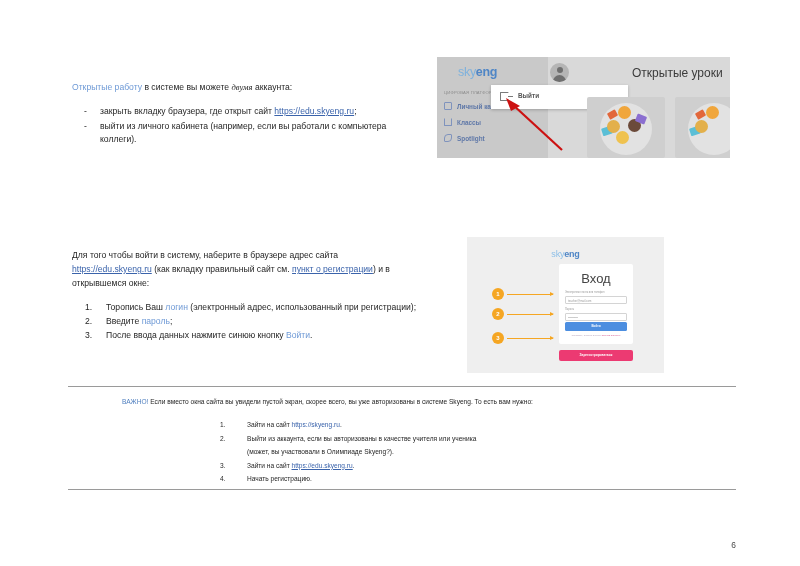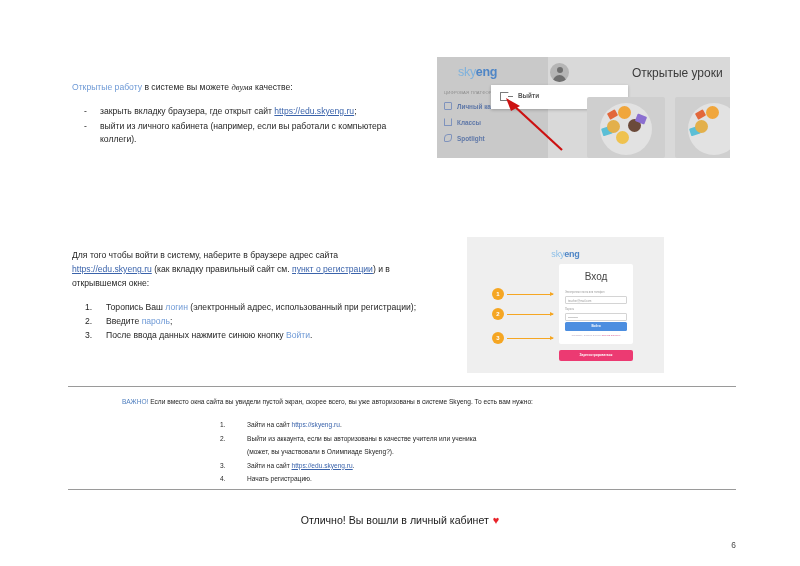--- a/index.html
+++ b/index.html
@@ -191,21 +191,21 @@
     font-size:9px; letter-spacing:-.2px;
   }
   #shot-login .sl-logo .sky { color:#8fc0e8; }
   #shot-login .sl-logo .eng { color:#4f86c6; font-weight:bold; }
   #shot-login .sl-card {
     position:absolute; left:92px; top:27px;
     width:74px; height:80px; background:#ffffff; border-radius:2px;
   }
   #shot-login .sl-card-title {
     position:absolute; left:0; right:0; top:7px;
-    text-align:center; font-size:10px; color:#444;
+    text-align:center; font-size:13px; color:#444;
   }
   #shot-login .sl-flabel {
     position:absolute; left:6px; font-size:2.6px; color:#9b9b9b;
     white-space:nowrap;
   }
   #shot-login .sl-finput {
     position:absolute; left:6px; width:62px; height:8px;
     border:0.8px solid #d4d4d4; border-radius:1px; background:#fff;
   }
   #shot-login .sl-fval {
@@ -255,21 +255,21 @@
     border-bottom:2.6px solid transparent;
   }
 </style>
 </head>
 <body>
 
 <div class="page">
 
   <div id="sec1">
     <div class="para lead">
-      <span class="blue-word">Открытые работу</span><span> в системе вы можете </span><span class="ital">двумя</span><span> качестве:</span>
+      <span class="blue-word">Открытые работу</span><span> в системе вы можете </span><span class="ital">двумя</span><span> аккаунта:</span>
     </div>
     <ul>
       <li>
         <span class="dash">-</span><span>закрыть вкладку браузера, где открыт сайт </span><span class="link">https://edu.skyeng.ru</span><span>;</span>
       </li>
       <li>
         <span class="dash">-</span><span>выйти из личного кабинета (например, если вы работали с компьютера коллеги).</span>
       </li>
     </ul>
   </div>
@@ -309,23 +309,20 @@
       </li>
       <li>
         <span>Зайти на сайт </span><span class="link">https://edu.skyeng.ru</span><span>.</span>
       </li>
       <li>
         <span>Начать регистрацию.</span>
       </li>
     </ol>
   </div>
 
-  <div id="closing">
-    <span>Отлично! Вы вошли в личный кабинет</span><span class="heart">♥</span>
-  </div>
 
   <div id="page-number">6</div>
 
   <div id="shot-top">
     <div class="st-sidebar"></div>
 
     <div class="st-logo">
       <span class="sky">sky</span><span class="eng">eng</span>
     </div>
 

